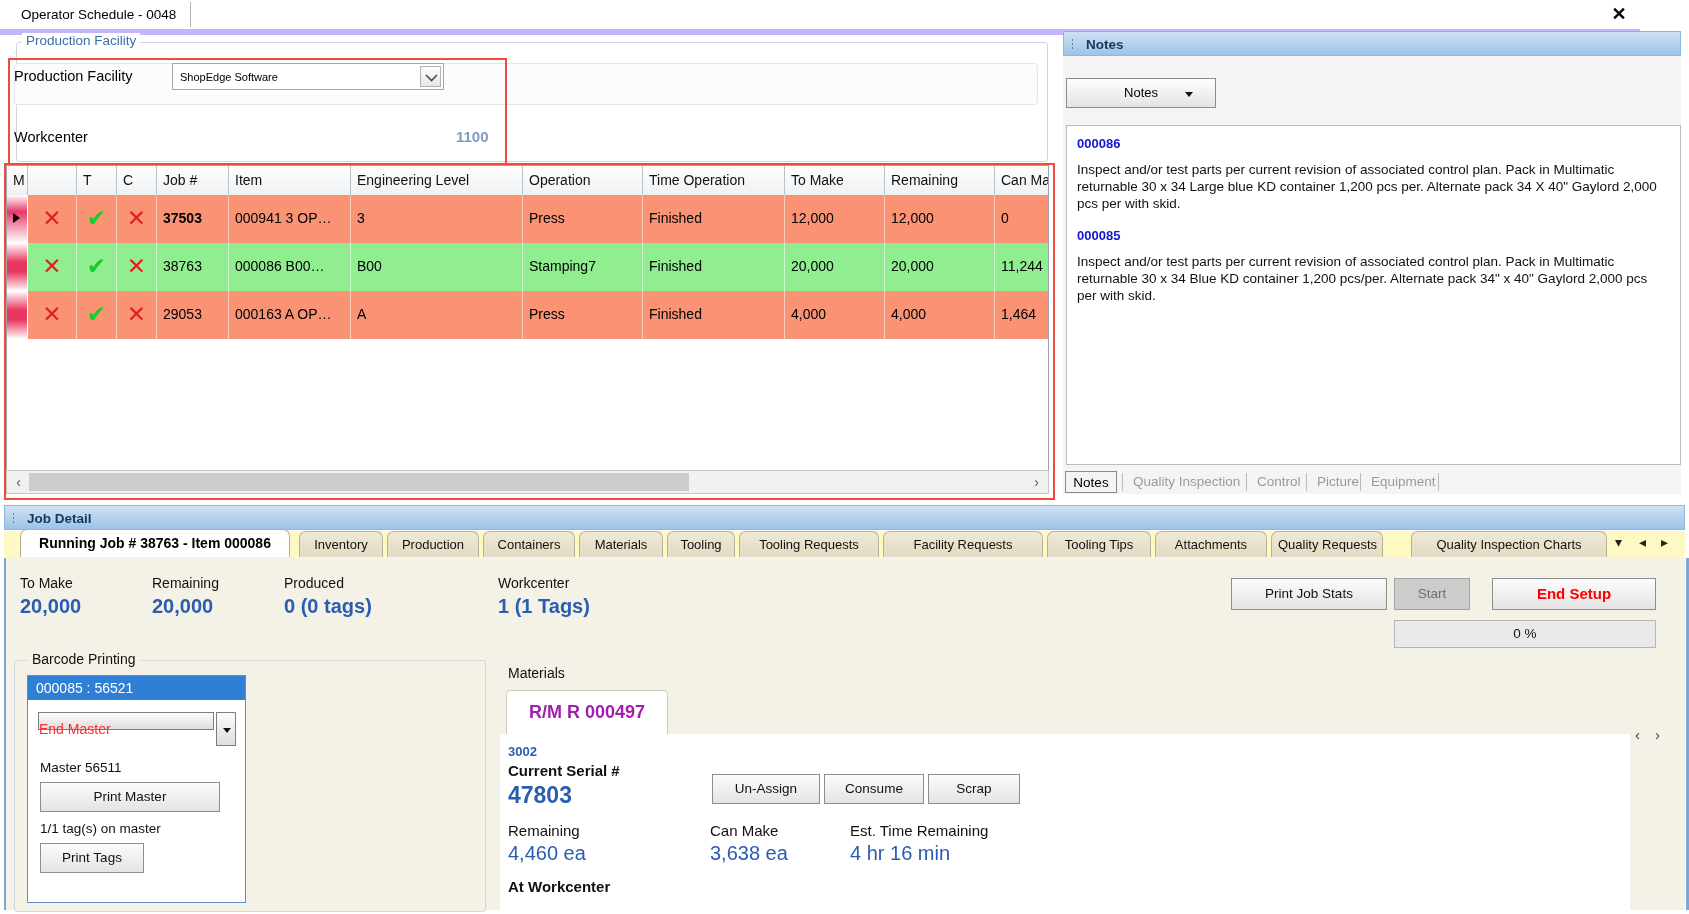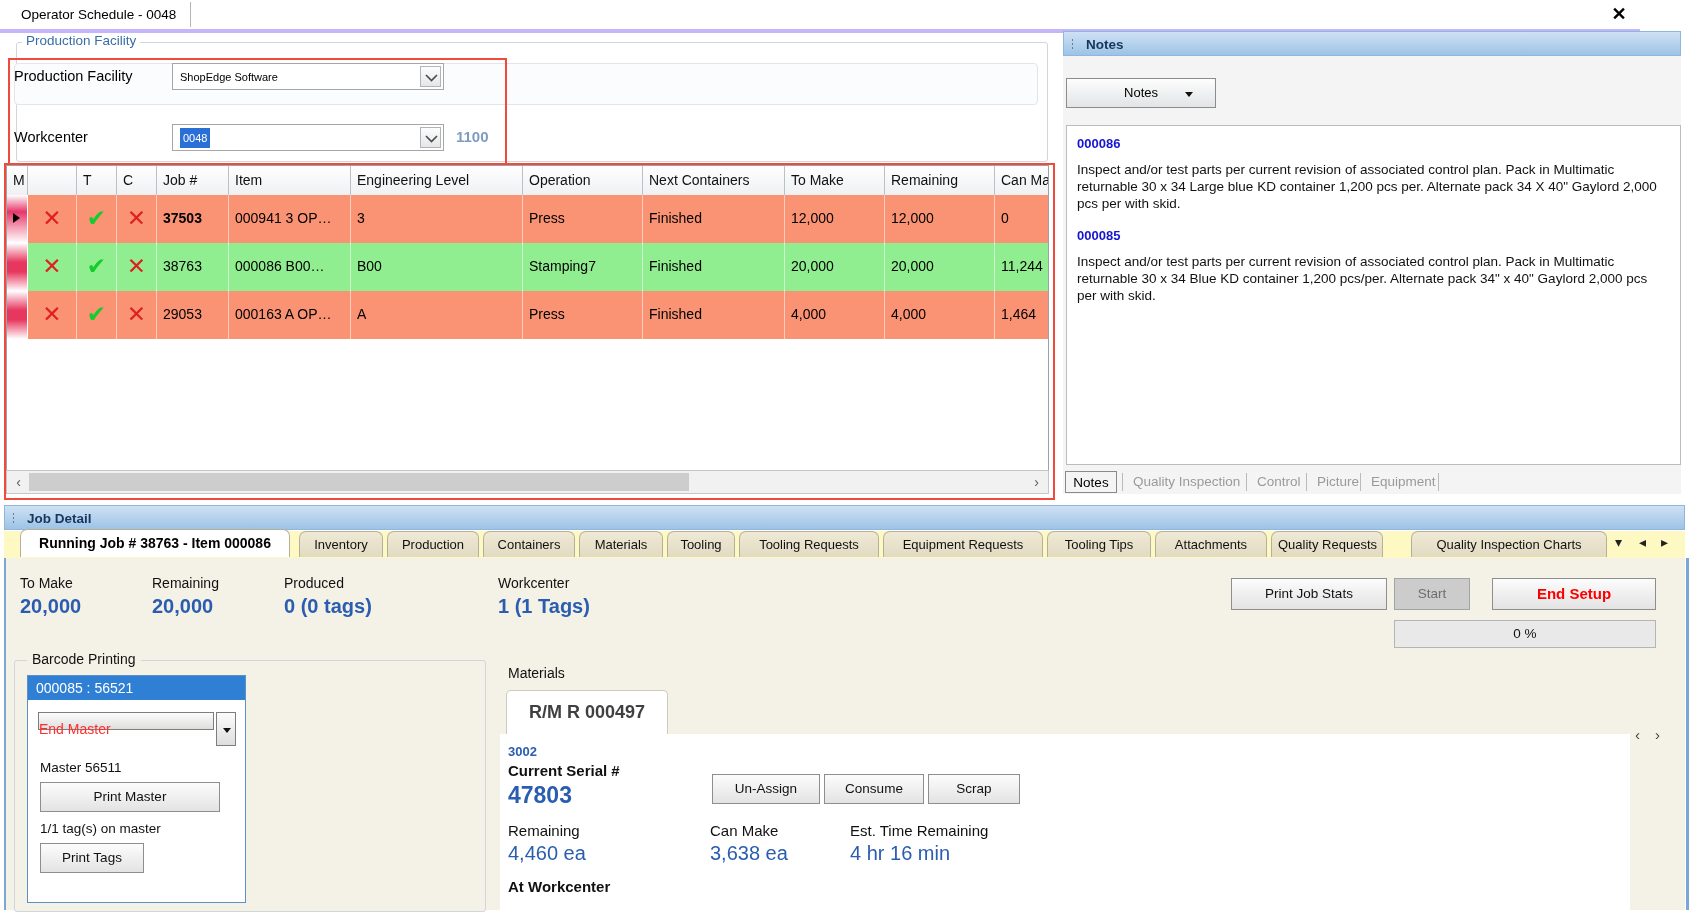--- a/index.html
+++ b/index.html
@@ -15,21 +15,21 @@
     overflow: hidden;
     background: #ffffff;
     font-size: 13px;
     color: #000;
   }
 
   
   .winbar {
     position: absolute; left: 0; top: 0; width: 1640px; height: 29px;
     background: #ffffff;
-    border-bottom: 4px solid #c4b5fd;
+    border-bottom: 6px solid #c4b5fd;
   }
   .win-tab {
     position: absolute; left: 9px; top: 2px;
     height: 25px; line-height: 25px;
     padding: 0 14px 0 12px;
     background: #ffffff;
     border-right: 1px solid #b5b5b5;
     font-size: 13.5px;
     color: #000;
     white-space: nowrap;
@@ -331,21 +331,21 @@
     position: absolute; left: 500px; top: 690px; width: 1130px; height: 44px;
     border-bottom: 1px solid #cfcabb;
   }
   .mat-tab {
     position: absolute; left: 6px; top: 0; height: 44px; line-height: 42px;
     padding: 0 22px;
     background: #ffffff;
     border: 1px solid #cfcabb; border-bottom: none;
     border-radius: 5px 5px 0 0;
     box-sizing: border-box;
-    font-size: 18px; font-weight: bold; color: #404040;
+    font-size: 18px; font-weight: bold; color: #a21caf;
   }
   .mat-body { position: absolute; left: 500px; top: 734px; width: 1130px; height: 176px; background: #ffffff; }
   .mat-sub { position: absolute; font-size: 13px; font-weight: bold; color: #2a5db0; }
   .mat-lbl { position: absolute; font-size: 15px; font-weight: bold; color: #111; }
   .mat-plain { position: absolute; font-size: 15px; color: #111; }
   .mat-big { position: absolute; font-size: 23px; font-weight: bold; color: #2a5db0; }
   .mat-val { position: absolute; font-size: 20px; color: #2a5db0; }
 
   .side-navs {
     position: absolute; right: 14px; top: 726px; width: 40px; height: 20px;
@@ -378,43 +378,35 @@
   <div class="combo" id="combo-facility">
     <div class="ctext">ShopEdge Software</div>
     <div class="cbtn">
       <svg width="13" height="8" viewBox="0 0 13 8">
           <path d="M1 1 L6.5 6.5 L12 1" stroke="#4a4a4a" stroke-width="1.6" fill="none"></path>
         </svg>
     </div>
   </div>
 
   <div class="lbl-wc">Workcenter</div>
-  <div class="combo" id="combo-workcenter">
-    <div class="ctext sel">0048</div>
-    <div class="cbtn">
-      <svg width="13" height="8" viewBox="0 0 13 8">
-          <path d="M1 1 L6.5 6.5 L12 1" stroke="#4a4a4a" stroke-width="1.6" fill="none"></path>
-        </svg>
-    </div>
-  </div>
   <div class="wc-code">1100</div>
 
   <div class="hl-rect" id="hl-facility"></div>
 
   <div class="grid">
     <div class="grid-head">
       <div class="gh" style="left:0px;width:21px;">M</div>
       <div class="gh" style="left:21px;width:49px;"></div>
       <div class="gh" style="left:70px;width:40px;">T</div>
       <div class="gh" style="left:110px;width:40px;">C</div>
       <div class="gh" style="left:150px;width:72px;">Job #</div>
       <div class="gh" style="left:222px;width:122px;">Item</div>
       <div class="gh" style="left:344px;width:172px;">Engineering Level</div>
       <div class="gh" style="left:516px;width:120px;">Operation</div>
-      <div class="gh" style="left:636px;width:142px;">Next Containers</div>
+      <div class="gh" style="left:636px;width:142px;">Time Operation</div>
       <div class="gh" style="left:778px;width:100px;">To Make</div>
       <div class="gh" style="left:878px;width:110px;">Remaining</div>
       <div class="gh" style="left:988px;width:70px;">Can Ma</div>
     </div>
 
     <div class="grow" style="top:29px;background:#fa9274;">
       <div class="marker cur">
           <div class="arrow"></div>
         </div>
       <div class="gc ic" style="left:21px;width:49px;"><span class="mark-x">✕</span></div>
@@ -506,21 +498,21 @@
   </div>
 
   <div class="jd-tabstrip">
     <div class="jdtab active" style="left:16px;top:-2px;width:270px;">Running Job # 38763 - Item 000086</div>
     <div class="jdtab" style="left:295px;width:84px;">Inventory</div>
     <div class="jdtab" style="left:383px;width:92px;">Production</div>
     <div class="jdtab" style="left:479px;width:92px;">Containers</div>
     <div class="jdtab" style="left:575px;width:84px;">Materials</div>
     <div class="jdtab" style="left:663px;width:68px;">Tooling</div>
     <div class="jdtab" style="left:735px;width:140px;">Tooling Requests</div>
-    <div class="jdtab" style="left:879px;width:160px;">Equipment Requests</div>
+    <div class="jdtab" style="left:879px;width:160px;">Facility Requests</div>
     <div class="jdtab" style="left:1043px;width:104px;">Tooling Tips</div>
     <div class="jdtab" style="left:1151px;width:112px;">Attachments</div>
     <div class="jdtab" style="left:1267px;width:112px;">Quality Requests</div>
     <div class="jdtab" style="left:1407px;width:196px;">Quality Inspection Charts</div>
     <div class="jd-navs">
       <span style="left:0;">▾</span>
       <span style="left:24px;">◂</span>
       <span style="left:46px;">▸</span>
     </div>
   </div>

